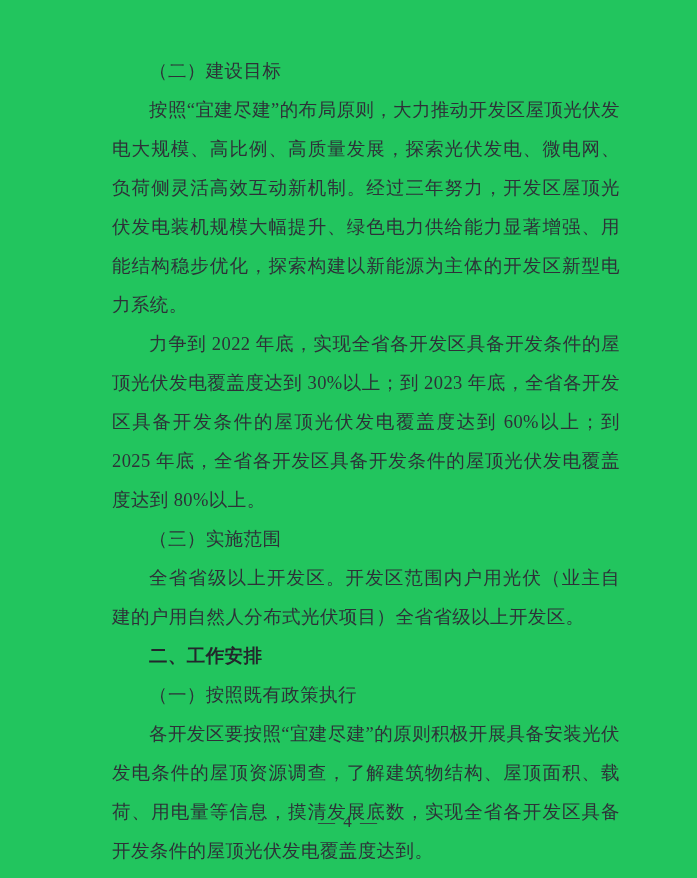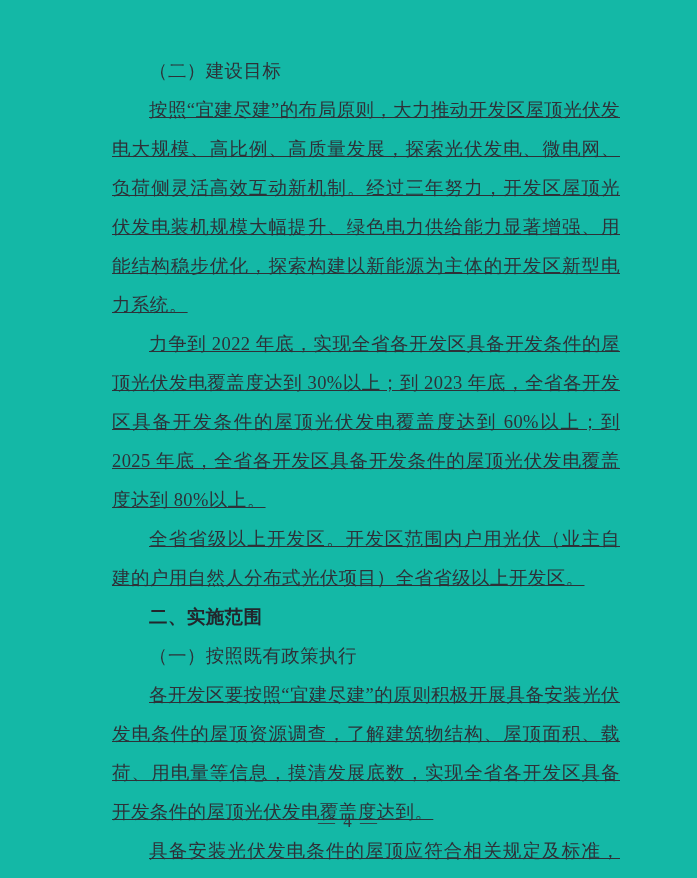--- a/index.html
+++ b/index.html
@@ -14,41 +14,40 @@
     color: #2b2f36;
     position: relative;
     overflow: hidden;
   }
   .page {
     position: absolute;
     left: 0;
     top: 0;
     width: 697px;
     height: 878px;
-    background: #14b8a6;
+    background: #22c55e;
   }
   .content {
     position: absolute;
     left: 112px;
     top: 52px;
     width: 508px;
   }
   .para {
     font-size: 18.5px;
     line-height: 39px;
     letter-spacing: 0.4px;
     text-align: justify;
     text-justify: inter-ideograph;
     margin: 0 0 0 0;
     color: #2e3138;
     font-family: "Liberation Serif", "DejaVu Serif", serif;
   }
   .indent {
     text-indent: 37px;
-    text-decoration: underline;
   }
   .heading {
     font-size: 18.5px;
     line-height: 39px;
     letter-spacing: 0.4px;
     text-indent: 37px;
     font-weight: bold;
     color: #23262c;
     margin: 0;
   }
@@ -77,24 +76,25 @@
 
 <div class="page">
   <div class="content">
 
     <p class="subheading">（二）建设目标</p>
 
     <p class="para indent">按照“宜建尽建”的布局原则，大力推动开发区屋顶光伏发电大规模、高比例、高质量发展，探索光伏发电、微电网、负荷侧灵活高效互动新机制。经过三年努力，开发区屋顶光伏发电装机规模大幅提升、绿色电力供给能力显著增强、用能结构稳步优化，探索构建以新能源为主体的开发区新型电力系统。</p>
 
     <p class="para indent">力争到 2022 年底，实现全省各开发区具备开发条件的屋顶光伏发电覆盖度达到 30%以上；到 2023 年底，全省各开发区具备开发条件的屋顶光伏发电覆盖度达到 60%以上；到 2025 年底，全省各开发区具备开发条件的屋顶光伏发电覆盖度达到 80%以上。</p>
 
+    <p class="subheading">（三）实施范围</p>
 
     <p class="para indent">全省省级以上开发区。开发区范围内户用光伏（业主自建的户用自然人分布式光伏项目）全省省级以上开发区。</p>
 
-    <p class="heading">二、实施范围</p>
+    <p class="heading">二、工作安排</p>
 
     <p class="subheading">（一）按照既有政策执行</p>
 
     <p class="para indent">各开发区要按照“宜建尽建”的原则积极开展具备安装光伏发电条件的屋顶资源调查，了解建筑物结构、屋顶面积、载荷、用电量等信息，摸清发展底数，实现全省各开发区具备开发条件的屋顶光伏发电覆盖度达到。</p>
 
     <p class="para indent">具备安装光伏发电条件的屋顶应符合相关规定及标准，有效规避自然灾害、火灾、爆炸、坍塌等安全风险。严禁利用危险性</p>
 
   </div>
 
   <div class="footer">— 4 —</div>

